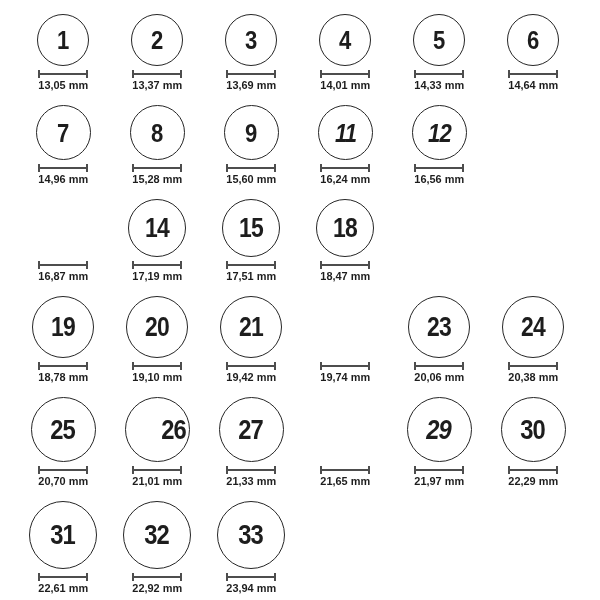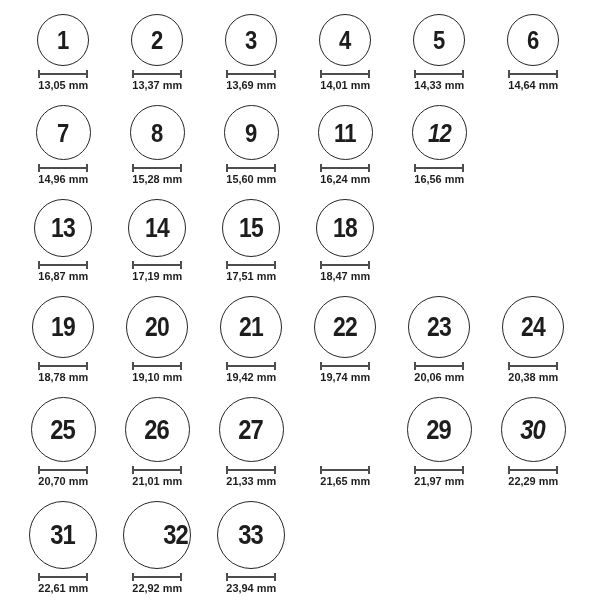--- a/index.html
+++ b/index.html
@@ -114,40 +114,37 @@
   <div class="cell">
     <div class="circle" style="height: 55px; width: 55px;">
       <span class="num" style="font-size: 26px;">9</span>
     </div>
     <div class="ruler"></div>
     <div class="label">15,60 mm</div>
   </div>
 
 
   <div class="cell">
-    <div class="circle" style="height: 55px; width: 55px;">
+    <div class="circle" style="height: 55px; width: 55px; font-style: italic;">
       <span class="num" style="font-size: 26px;">11</span>
     </div>
     <div class="ruler"></div>
     <div class="label">16,24 mm</div>
   </div>
 
   <div class="cell">
     <div class="circle" style="height: 55px; width: 55px; font-style: italic;">
       <span class="num" style="font-size: 26px;">12</span>
     </div>
     <div class="ruler"></div>
     <div class="label">16,56 mm</div>
   </div>
 </div>
     <div class="row">
   <div class="cell">
-    <div class="circle" style="height: 58px; width: 58px;">
-      <span class="num" style="font-size: 27px;">13</span>
-    </div>
     <div class="ruler"></div>
     <div class="label">16,87 mm</div>
   </div>
 
   <div class="cell">
     <div class="circle" style="height: 58px; width: 58px;">
       <span class="num" style="font-size: 27px;">14</span>
     </div>
     <div class="ruler"></div>
     <div class="label">17,19 mm</div>
@@ -190,23 +187,20 @@
 
   <div class="cell">
     <div class="circle" style="height: 62px; width: 62px;">
       <span class="num" style="font-size: 27px;">21</span>
     </div>
     <div class="ruler"></div>
     <div class="label">19,42 mm</div>
   </div>
 
   <div class="cell">
-    <div class="circle" style="height: 62px; width: 62px;">
-      <span class="num" style="font-size: 27px;">22</span>
-    </div>
     <div class="ruler"></div>
     <div class="label">19,74 mm</div>
   </div>
 
   <div class="cell">
     <div class="circle" style="height: 62px; width: 62px;">
       <span class="num" style="font-size: 27px;">23</span>
     </div>
     <div class="ruler"></div>
     <div class="label">20,06 mm</div>
@@ -223,67 +217,67 @@
     <div class="row">
   <div class="cell">
     <div class="circle" style="height: 65px; width: 65px;">
       <span class="num" style="font-size: 28px;">25</span>
     </div>
     <div class="ruler"></div>
     <div class="label">20,70 mm</div>
   </div>
 
   <div class="cell">
-    <div class="circle" style="height: 65px; width: 65px;">
+    <div class="circle" style="height: 65px; width: 65px; justify-content: flex-end;">
       <span class="num" style="font-size: 28px;">26</span>
     </div>
     <div class="ruler"></div>
     <div class="label">21,01 mm</div>
   </div>
 
   <div class="cell">
     <div class="circle" style="height: 65px; width: 65px;">
       <span class="num" style="font-size: 28px;">27</span>
     </div>
     <div class="ruler"></div>
     <div class="label">21,33 mm</div>
   </div>
 
   <div class="cell">
     <div class="ruler"></div>
     <div class="label">21,65 mm</div>
   </div>
 
   <div class="cell">
+    <div class="circle" style="height: 65px; width: 65px; font-style: italic;">
+      <span class="num" style="font-size: 28px;">29</span>
+    </div>
+    <div class="ruler"></div>
+    <div class="label">21,97 mm</div>
+  </div>
+
+  <div class="cell">
     <div class="circle" style="height: 65px; width: 65px;">
-      <span class="num" style="font-size: 28px;">29</span>
-    </div>
-    <div class="ruler"></div>
-    <div class="label">21,97 mm</div>
-  </div>
-
-  <div class="cell">
-    <div class="circle" style="height: 65px; width: 65px; font-style: italic;">
       <span class="num" style="font-size: 28px;">30</span>
     </div>
     <div class="ruler"></div>
     <div class="label">22,29 mm</div>
   </div>
 </div>
     <div class="row">
   <div class="cell">
     <div class="circle" style="height: 68px; width: 68px;">
       <span class="num" style="font-size: 28px;">31</span>
     </div>
     <div class="ruler"></div>
     <div class="label">22,61 mm</div>
   </div>
 
   <div class="cell">
-    <div class="circle" style="height: 68px; width: 68px; justify-content: flex-end;">
+    <div class="circle" style="height: 68px; width: 68px;">
       <span class="num" style="font-size: 28px;">32</span>
     </div>
     <div class="ruler"></div>
     <div class="label">22,92 mm</div>
   </div>
 
   <div class="cell">
     <div class="circle" style="height: 68px; width: 68px;">
       <span class="num" style="font-size: 28px;">33</span>
     </div>

